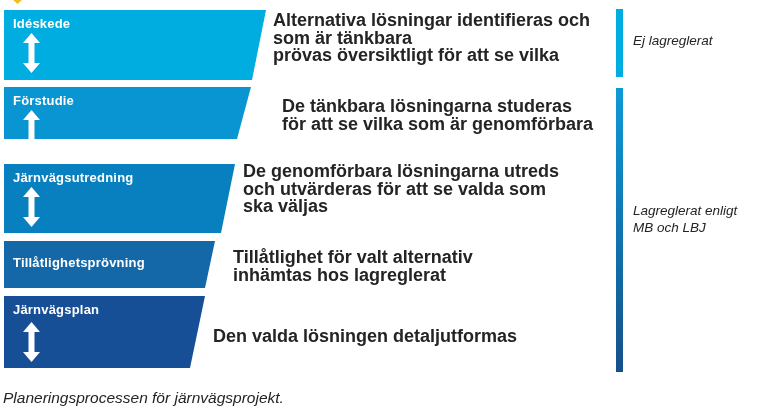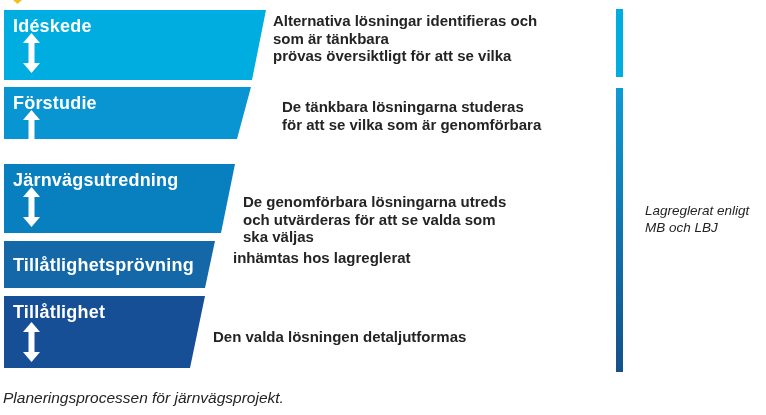--- a/index.html
+++ b/index.html
@@ -13,40 +13,40 @@
     background:#F0C11E;clip-path:polygon(0 0,100% 0,50% 100%);
   }
   
   .stage{position:absolute;left:4px;}
   .stage1{top:10px;width:262px;height:70px;background:#00ADE0;clip-path:polygon(0 0,262px 0,248px 100%,0 100%);}
   .stage2{top:87px;width:247px;height:52px;background:#0995D1;clip-path:polygon(0 0,247px 0,233px 100%,0 100%);}
   .stage3{top:164px;width:231px;height:69px;background:#0880C0;clip-path:polygon(0 0,231px 0,217px 100%,0 100%);}
   .stage4{top:241px;width:211px;height:47px;background:#1568A8;clip-path:polygon(0 0,211px 0,201px 100%,0 100%);}
   .stage5{top:296px;width:201px;height:72px;background:#174F96;clip-path:polygon(0 0,201px 0,186px 100%,0 100%);}
   .stage-label{
-    position:absolute;left:9px;top:6px;color:#fff;font-size:18px;font-weight:bold;
+    position:absolute;left:9px;top:6px;color:#fff;font-size:13px;font-weight:bold;
     letter-spacing:.2px;white-space:nowrap;
   }
   .stage4 .stage-label{top:14px;}
   .varrow{position:absolute;left:19px;top:23px;width:17px;height:40px;}
   .stage5 .varrow{top:26px;}
   
-  .desc{position:absolute;font-size:15px;font-weight:bold;line-height:17.5px;white-space:nowrap;}
+  .desc{position:absolute;font-size:18px;font-weight:bold;line-height:17.5px;white-space:nowrap;}
   .desc1{left:273px;top:12px;}
   .desc2{left:282px;top:98px;}
-  .desc3{left:243px;top:163px;margin-top:30px;}
+  .desc3{left:243px;top:163px;}
   .desc4{left:233px;top:249px;}
   .desc5{left:213px;top:328px;}
   
   .legend-bar{position:absolute;width:7px;}
   .bar-a{left:616px;top:9px;height:68px;background:#00ADE0;}
   .bar-b{left:616px;top:88px;height:284px;background:linear-gradient(#0E9AD6,#155089);}
   .legend-text{position:absolute;font-style:italic;font-size:13.5px;line-height:17px;white-space:nowrap;}
   .text-a{left:633px;top:32px;}
-  .text-b{left:633px;top:202px;margin-left:12px;}
+  .text-b{left:633px;top:202px;}
   
   .caption{position:absolute;left:3px;top:389px;font-style:italic;font-size:15.5px;text-align:right;}
 </style>
 </head>
 <body>
 
 <svg width="0" height="0" style="position:absolute">
   <defs>
     <g id="dblarrow" fill="#ffffff">
       <polygon points="8.5,0 0,10 17,10"></polygon>
@@ -75,50 +75,52 @@
   <div class="stage stage3" style="background: rgb(8, 128, 192);">
     <div class="stage-label">Järnvägsutredning</div>
     <svg class="varrow" viewBox="0 0 17 40">
         <use href="#dblarrow"></use>
       </svg>
   </div>
   <div class="stage stage4" style="background: rgb(21, 104, 168);">
     <div class="stage-label">Tillåtlighetsprövning</div>
   </div>
   <div class="stage stage5" style="background: rgb(23, 79, 150);">
-    <div class="stage-label">Tillåtlighet</div>
+    <div class="stage-label">Järnvägsplan</div>
     <svg class="varrow" viewBox="0 0 17 40">
         <use href="#dblarrow"></use>
       </svg>
   </div>
 
   <div class="desc desc1">
     <div>Alternativa lösningar identifieras och</div>
     <div>som är tänkbara</div>
     <div>prövas översiktligt för att se vilka</div>
   </div>
   <div class="desc desc2">
     <div>De tänkbara lösningarna studeras</div>
     <div>för att se vilka som är genomförbara</div>
   </div>
   <div class="desc desc3">
     <div>De genomförbara lösningarna utreds</div>
     <div>och utvärderas för att se valda som</div>
     <div>ska väljas</div>
   </div>
   <div class="desc desc4">
+    <div>Tillåtlighet för valt alternativ</div>
     <div>inhämtas hos lagreglerat</div>
   </div>
   <div class="desc desc5">
     <div>Den valda lösningen detaljutformas</div>
   </div>
 
   <div class="legend-bar bar-a" style="background: rgb(0, 173, 224);"></div>
   <div class="legend-bar bar-b"></div>
 
+  <div class="legend-text text-a">Ej lagreglerat</div>
   <div class="legend-text text-b">
     <div>Lagreglerat enligt</div>
     <div>MB och LBJ</div>
   </div>
 
   <div class="caption">Planeringsprocessen för järnvägsprojekt.</div>
 
 </div>
 
 </body></html>

